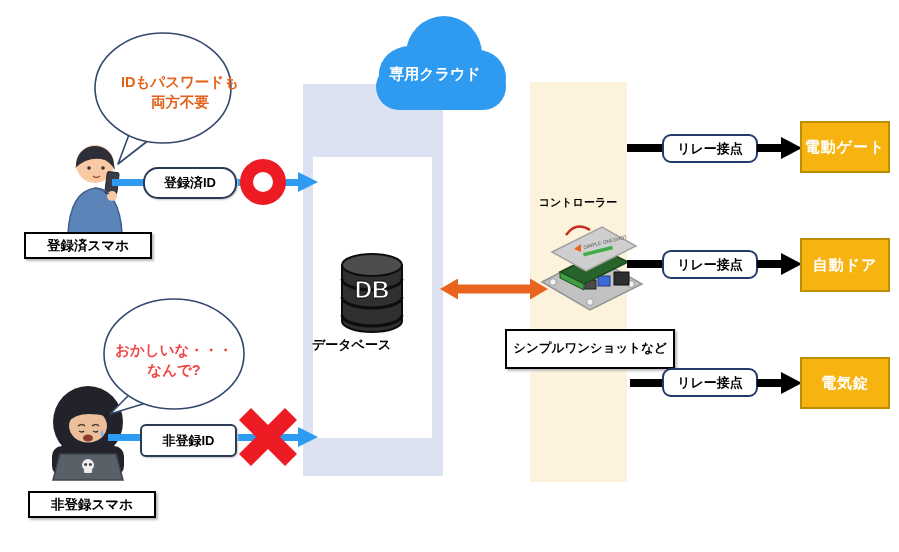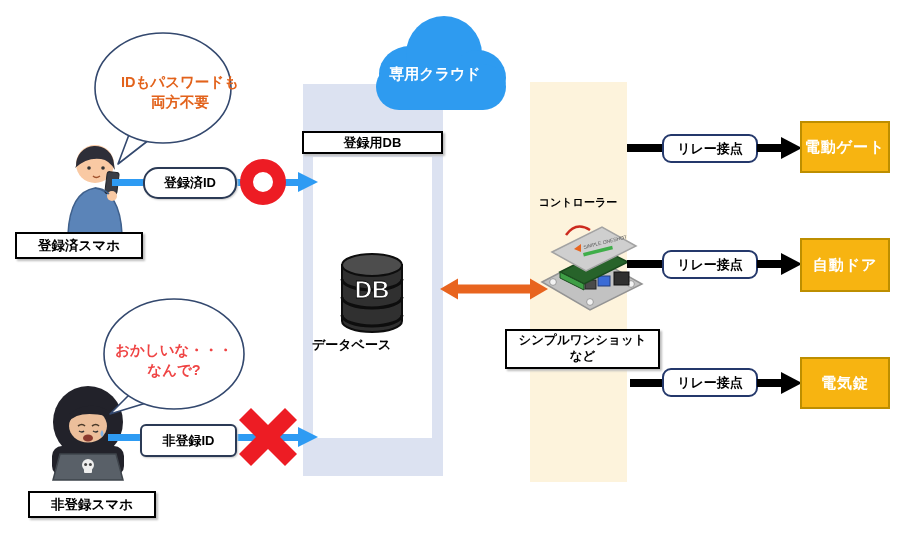--- a/index.html
+++ b/index.html
@@ -9,24 +9,24 @@
   }
   .abs{position:absolute;}
   
   .band-cloud{left:303px;top:84px;width:140px;height:392px;background:#dce2f1;}
   .band-inner{left:313px;top:157px;width:119px;height:281px;background:#fff;}
   .band-ctrl{left:530px;top:82px;width:97px;height:400px;background:#fdf3dc;}
   
   .lblbox{background:#fff;border:2px solid #000;display:flex;align-items:center;justify-content:center;
           font-weight:bold;box-shadow:2px 2px 2px #bdbdbd;box-sizing:border-box;}
   .regdb{left:302px;top:131px;width:141px;height:23px;font-size:13px;}
-  .devlbl1{left:15px;top:232px;width:128px;height:27px;font-size:13.5px;}
+  .devlbl1{left:24px;top:232px;width:128px;height:27px;font-size:13.5px;}
   .devlbl2{left:28px;top:491px;width:128px;height:27px;font-size:13.5px;}
-  .ctrlcap{left:505px;top:329px;width:155px;height:40px;font-size:12.5px;line-height:1.25;
-           flex-direction:column;text-align:center;}
+  .ctrlcap{left:505px;top:329px;width:170px;height:40px;font-size:12.5px;line-height:1.25;
+           flex-direction:row;text-align:center;}
   .idbox{background:#fff;border:2px solid #2b3a55;border-radius:6px;display:flex;align-items:center;
          justify-content:center;font-weight:bold;font-size:13px;box-sizing:border-box;box-shadow:1px 1px 2px #c9c9c9;}
   .idbox1{left:143px;top:167px;width:94px;height:32px;border-radius:15px;}
   .idbox2{left:140px;top:424px;width:97px;height:33px;}
   .relaybox{background:#fff;border:2px solid #24386b;border-radius:9px;display:flex;align-items:center;
             justify-content:center;font-weight:bold;font-size:13px;box-sizing:border-box;}
   .relay1{left:662px;top:134px;width:96px;height:29px;}
   .relay2{left:662px;top:250px;width:96px;height:29px;}
   .relay3{left:662px;top:368px;width:96px;height:29px;}
   .target{background:#f7b411;border:2px solid #bd8e00;display:flex;align-items:center;justify-content:center;
@@ -62,21 +62,20 @@
   <div class="abs band-ctrl"></div>
 
   <svg class="abs" style="left:360px;top:6px;" width="150" height="106">
     <ellipse cx="50" cy="68" rx="31" ry="28" fill="#2e9bf0"></ellipse>
     <circle cx="84" cy="48" r="38" fill="#2e9bf0"></circle>
     <circle cx="118" cy="72" r="28" fill="#2e9bf0"></circle>
     <rect x="16" y="58" width="130" height="46" rx="23" fill="#2e9bf0"></rect>
   </svg>
   <div class="abs cloudlbl">専用クラウド</div>
 
-  <div class="abs lblbox regdb">登録用DB</div>
 
   <svg class="abs" style="left:338px;top:251px;" width="68" height="84">
     <path d="M4,14 L4,70 A30,11 0 0 0 64,70 L64,14 Z" fill="#303030" stroke="#0d0d0d" stroke-width="2"></path>
     <path d="M4,28 A30,11 0 0 0 64,28" fill="none" stroke="#0d0d0d" stroke-width="3"></path>
     <path d="M4,46 A30,11 0 0 0 64,46" fill="none" stroke="#0d0d0d" stroke-width="3"></path>
     <path d="M4,64 A30,11 0 0 0 64,64" fill="none" stroke="#0d0d0d" stroke-width="3"></path>
     <ellipse cx="34" cy="14" rx="30" ry="11" fill="#4d4d4d" stroke="#0d0d0d" stroke-width="2"></ellipse>
     <text x="34" y="47" text-anchor="middle" font-size="24" font-weight="bold" fill="#ffffff" stroke="#0d0d0d" stroke-width="0.8" font-family="Liberation Sans, DejaVu Sans, sans-serif">DB</text>
   </svg>
   <div class="abs dbcap">

